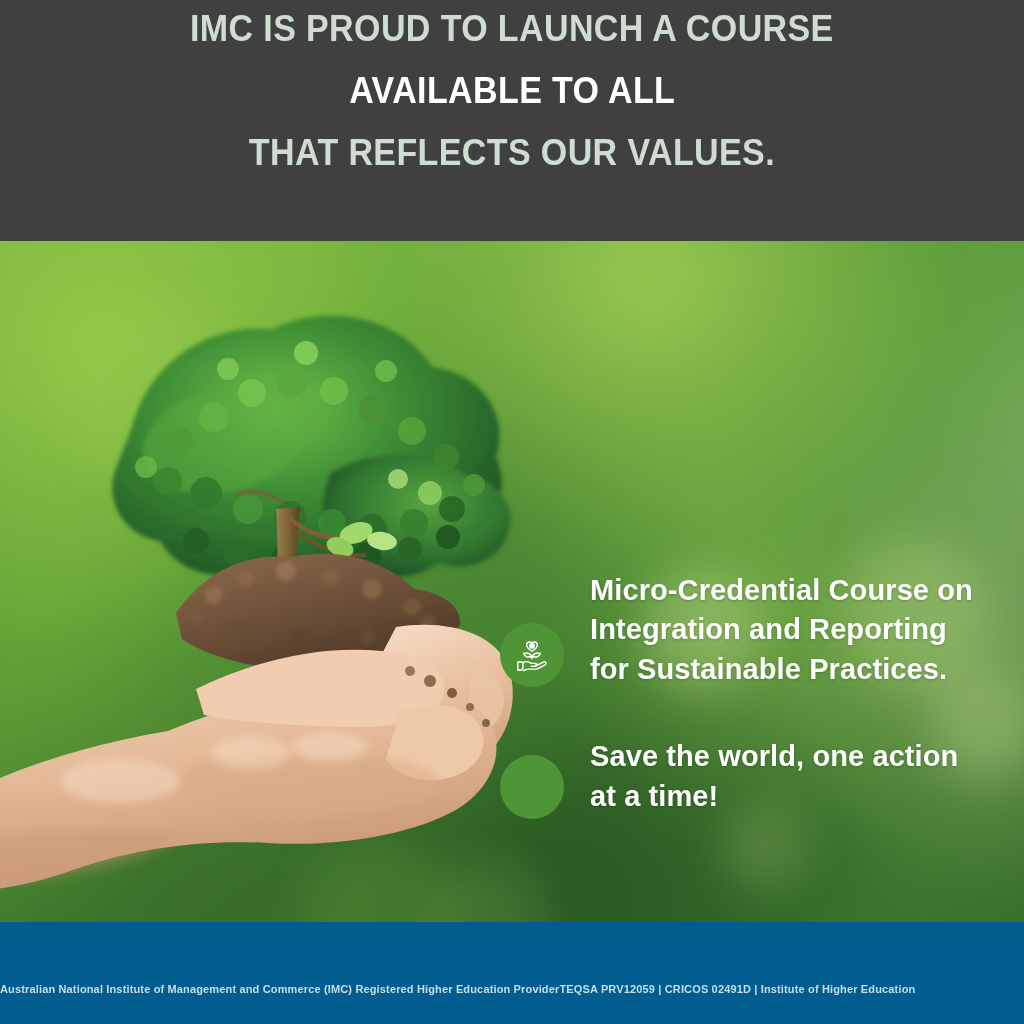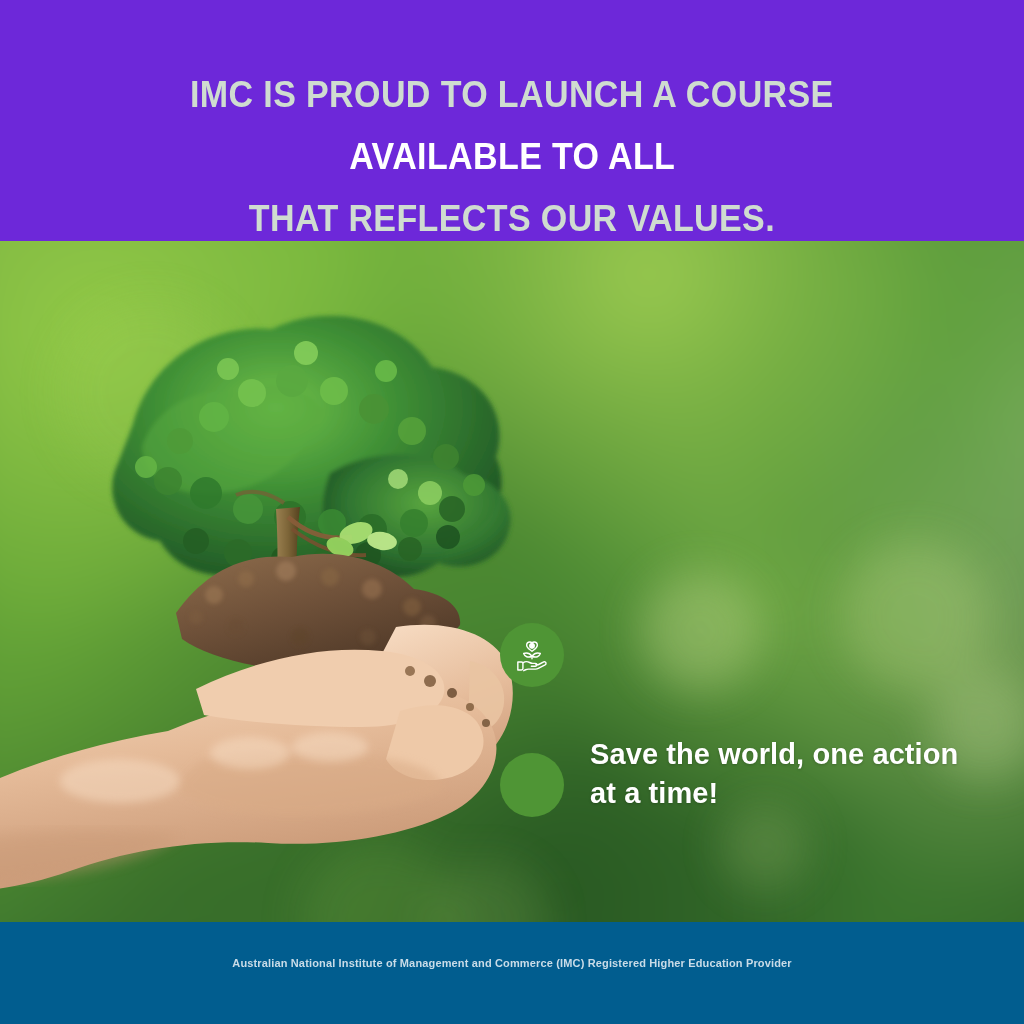--- a/index.html
+++ b/index.html
@@ -19,25 +19,25 @@
     background: #015d8f;
   }
 
   
   .header-band {
     position: absolute;
     left: 0;
     top: 0;
     width: 1024px;
     height: 241px;
-    background: #6d28d9;
+    background: #404040;
     display: flex;
     flex-direction: column;
     align-items: center;
-    justify-content: flex-end;
+    justify-content: flex-start;
     box-sizing: border-box;
     padding-top: 6px;
   }
   .headline {
     text-align: center;
     font-weight: 700;
     letter-spacing: 0.4px;
     line-height: 1.22;
     white-space: nowrap;
     transform: scaleX(0.92);
@@ -153,21 +153,21 @@
 
   
   .footer-band {
     position: absolute;
     left: 0;
     top: 922px;
     width: 1024px;
     height: 102px;
     background: #015d8f;
     display: flex;
-    flex-direction: column;
+    flex-direction: row;
     align-items: center;
     justify-content: flex-start;
     padding-top: 33px;
     box-sizing: border-box;
   }
   .footer-line {
     color: #c9dce8;
     font-size: 11px;
     font-weight: 700;
     letter-spacing: 0.15px;
@@ -371,30 +371,32 @@
             <circle cx="24" cy="13" r="2.6"></circle>
             <path d="M24 10.4v5.2M21.4 13h5.2M22.2 11.2l3.6 3.6M25.8 11.2l-3.6 3.6"></path>
             <path d="M24 25.5c-2.6-3.4-6.6-4.4-10-3.3 1.2 3.6 5.2 5.6 10 3.3z"></path>
             <path d="M24 25.5c2.6-3.4 6.6-4.4 10-3.3-1.2 3.6-5.2 5.6-10 3.3z"></path>
             <path d="M24 25.5v3"></path>
             <path d="M13.5 33.2c2.6-1.8 5.3-1.4 7.6-.2 1.1.6 2.4 1 3.7 1h3.4c1 0 1.7.8 1.7 1.7s-.8 1.7-1.7 1.7h-5"></path>
             <path d="M28.6 35.7h2.9l6.6-3.4c1-.5 2.2-.1 2.6.9.4 1-.1 2.1-1 2.6l-8.2 4.3c-1 .5-2.1.8-3.2.8h-8.8c-1.1 0-2.2.3-3.2.8l-2.2 1.1"></path>
             <path d="M7 32.4h4.4c.9 0 1.7.8 1.7 1.7v6.1c0 .9-.8 1.7-1.7 1.7H7z"></path>
           </svg>
         </div>
+        <div class="feature-text">Micro-Credential Course on Integration and Reporting for Sustainable Practices.</div>
       </div>
 
 
       <div class="feature f3">
         <div class="feature-icon">
           
         </div>
         <div class="feature-text">Save the world, one action at a time!</div>
       </div>
 
     </div>
   </div>
 
   <div class="footer-band">
     <div class="footer-line">Australian National Institute of Management and Commerce (IMC) Registered Higher Education Provider</div>
+    <div class="footer-line">TEQSA PRV12059 | CRICOS 02491D | Institute of Higher Education</div>
   </div>
 
 </div>
 
 </body></html>

